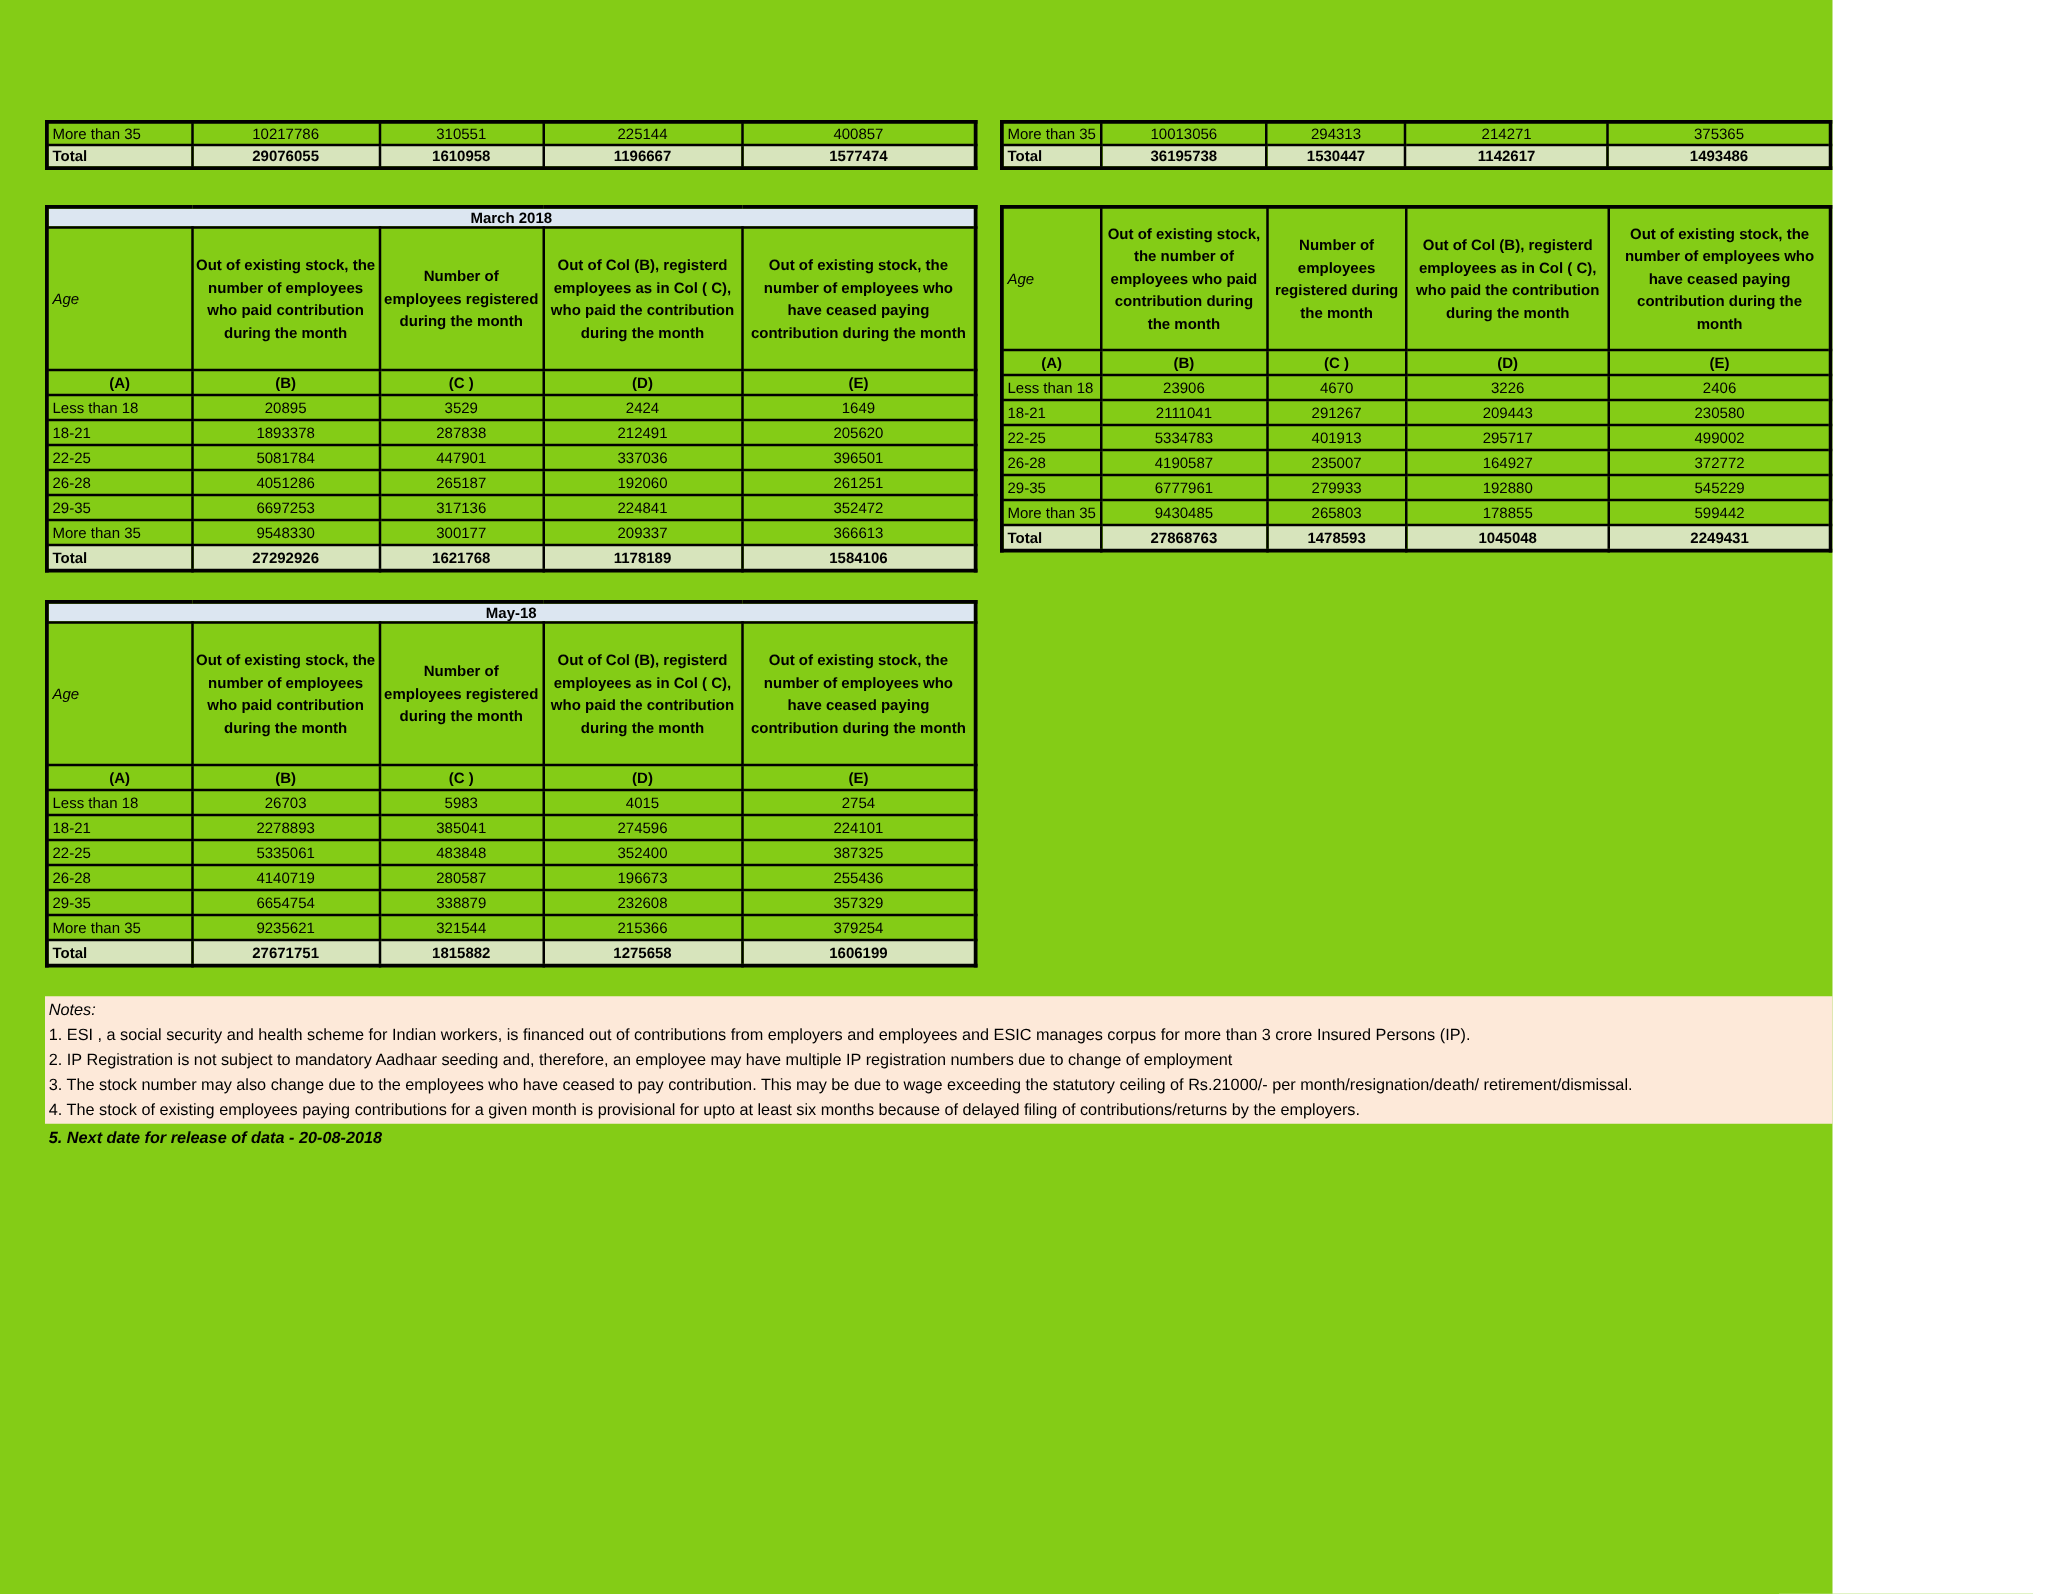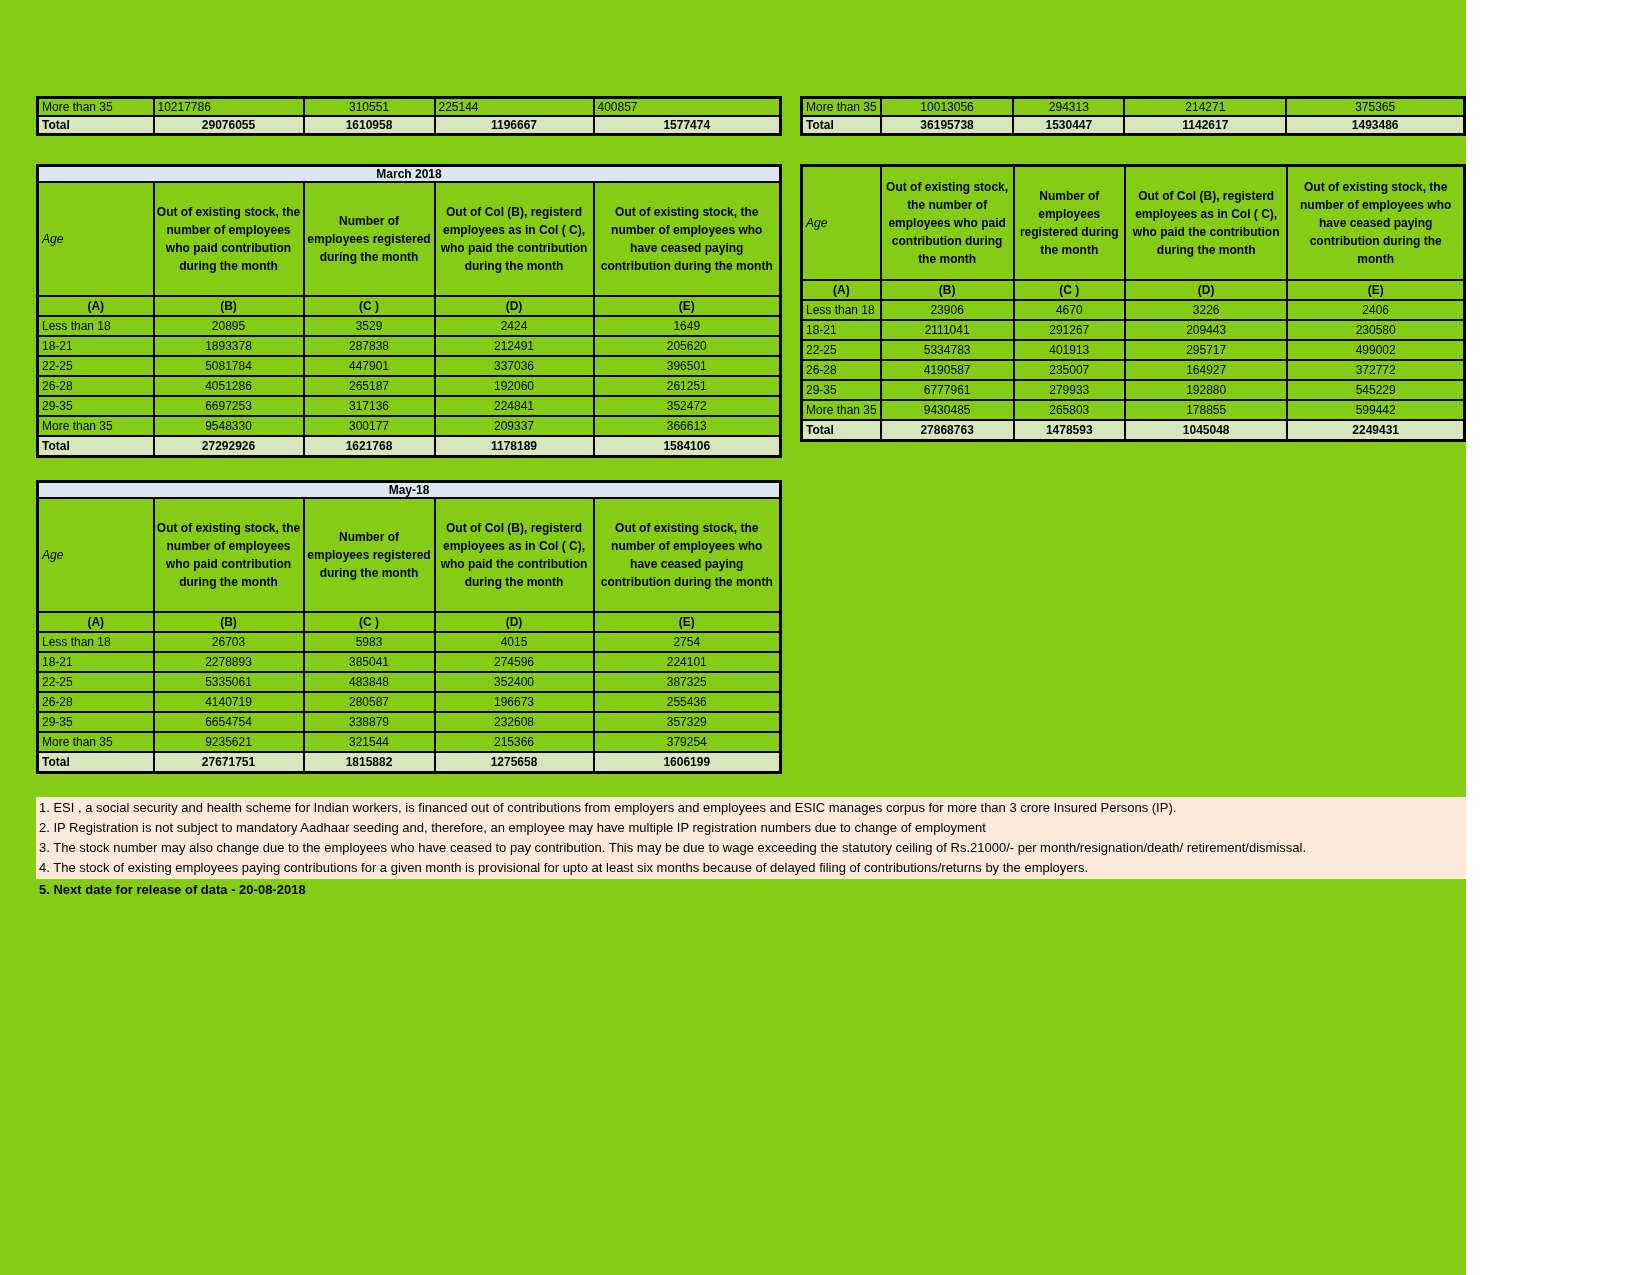--- a/index.html
+++ b/index.html
@@ -16,42 +16,42 @@
 
   table.tbl{
     position:absolute;border-collapse:collapse;table-layout:fixed;
     border:3px solid #000;
   }
   .tbl td{
     border:2px solid #000;font-size:12px;padding:0 3px;
     vertical-align:middle;text-align:center;overflow:hidden;
   }
   .tbl td.age{text-align:left;}
-  .tbl td.r{text-align:left;}
+  .tbl td.r{text-align:center;}
 
   tr.title-row td{height:14px;background:var(--title_bg);font-weight:bold;}
   tr.head-row td{
     height:112px;font-weight:bold;white-space:normal;
     line-height:18px;padding:0 2px;
   }
   tr.head-row td.age{font-weight:normal;padding:0 3px;font-style:italic;}
   tr.letters td{height:18px;font-weight:bold;white-space:nowrap;}
   tr.data td{height:18px;white-space:nowrap;}
   tr.strip-data td{height:16px;white-space:nowrap;}
   tr.total td{height:18px;background:var(--total_bg);font-weight:bold;white-space:nowrap;}
   tr.total-strip td{height:16px;background:var(--total_bg);font-weight:bold;white-space:nowrap;}
 
   .notes{
     position:absolute;left:36px;top:797px;width:1549px;
     font-size:13px;line-height:20px;
   }
   .notes-bg{background:var(--notes_bg);padding:1px 2px 1px 3px;}
   .notes-head{font-style:italic;}
   .note-line{white-space:nowrap;}
-  .release{font-weight:bold;margin-top:1px;padding-left:3px;white-space:nowrap;}
+  .release{font-weight:bold;margin-top:1px;padding-left:3px;white-space:nowrap;font-style:italic;}
 </style>
 </head>
 <body>
 
 <div class="page">
 
   <table class="tbl" style="left:36px;top:96px;">
     <colgroup>
         <col style="width:116px">
         <col style="width:150px">
@@ -329,20 +329,21 @@
       <td>27671751</td>
       <td>1815882</td>
       <td>1275658</td>
       <td>1606199</td>
     </tr>
   </tbody>
     </table>
 
   <div class="notes">
     <div class="notes-bg">
+      <div class="notes-head">Notes:</div>
       <div class="note-line">1. ESI , a social security and health scheme for Indian workers, is financed out of contributions from employers and employees and ESIC manages corpus for more than 3 crore Insured Persons (IP).</div>
       <div class="note-line">2. IP Registration is not subject to mandatory Aadhaar seeding and, therefore, an employee may have multiple IP registration numbers due to change of employment</div>
       <div class="note-line">3. The stock number may also change due to the employees who have ceased to pay contribution. This may  be due to wage exceeding the statutory ceiling of  Rs.21000/- per month/resignation/death/ retirement/dismissal.</div>
       <div class="note-line">4. The stock of existing employees paying contributions for a given month is provisional for upto at least six months because of delayed filing of contributions/returns by the employers.</div>
     </div>
     <div class="release">5. Next date for release of data - 20-08-2018</div>
   </div>
 
 </div>
 

